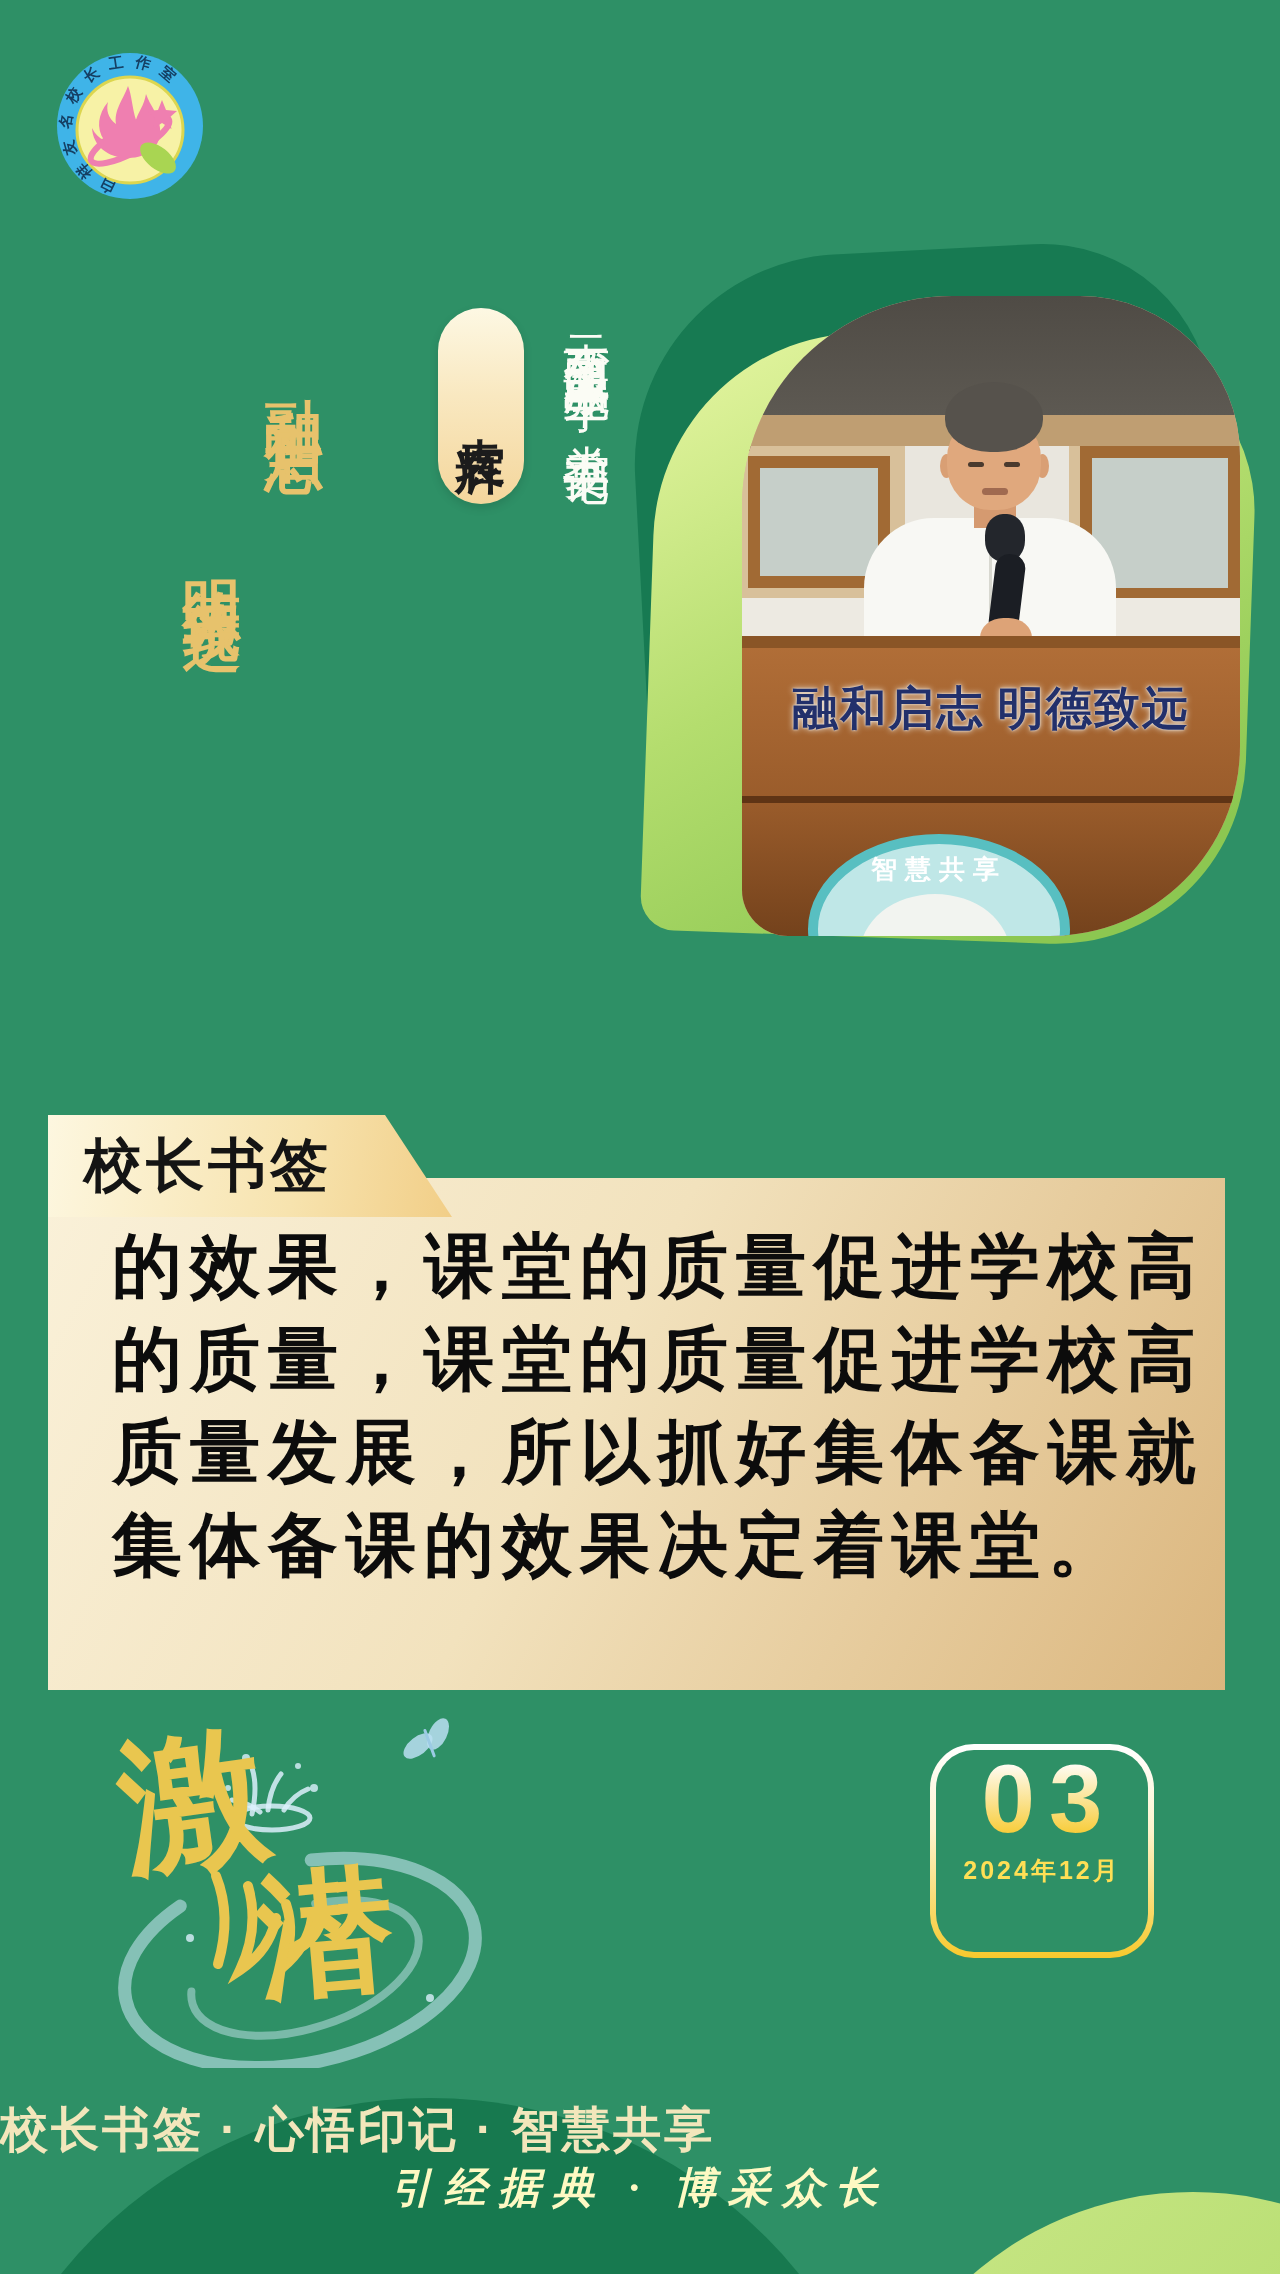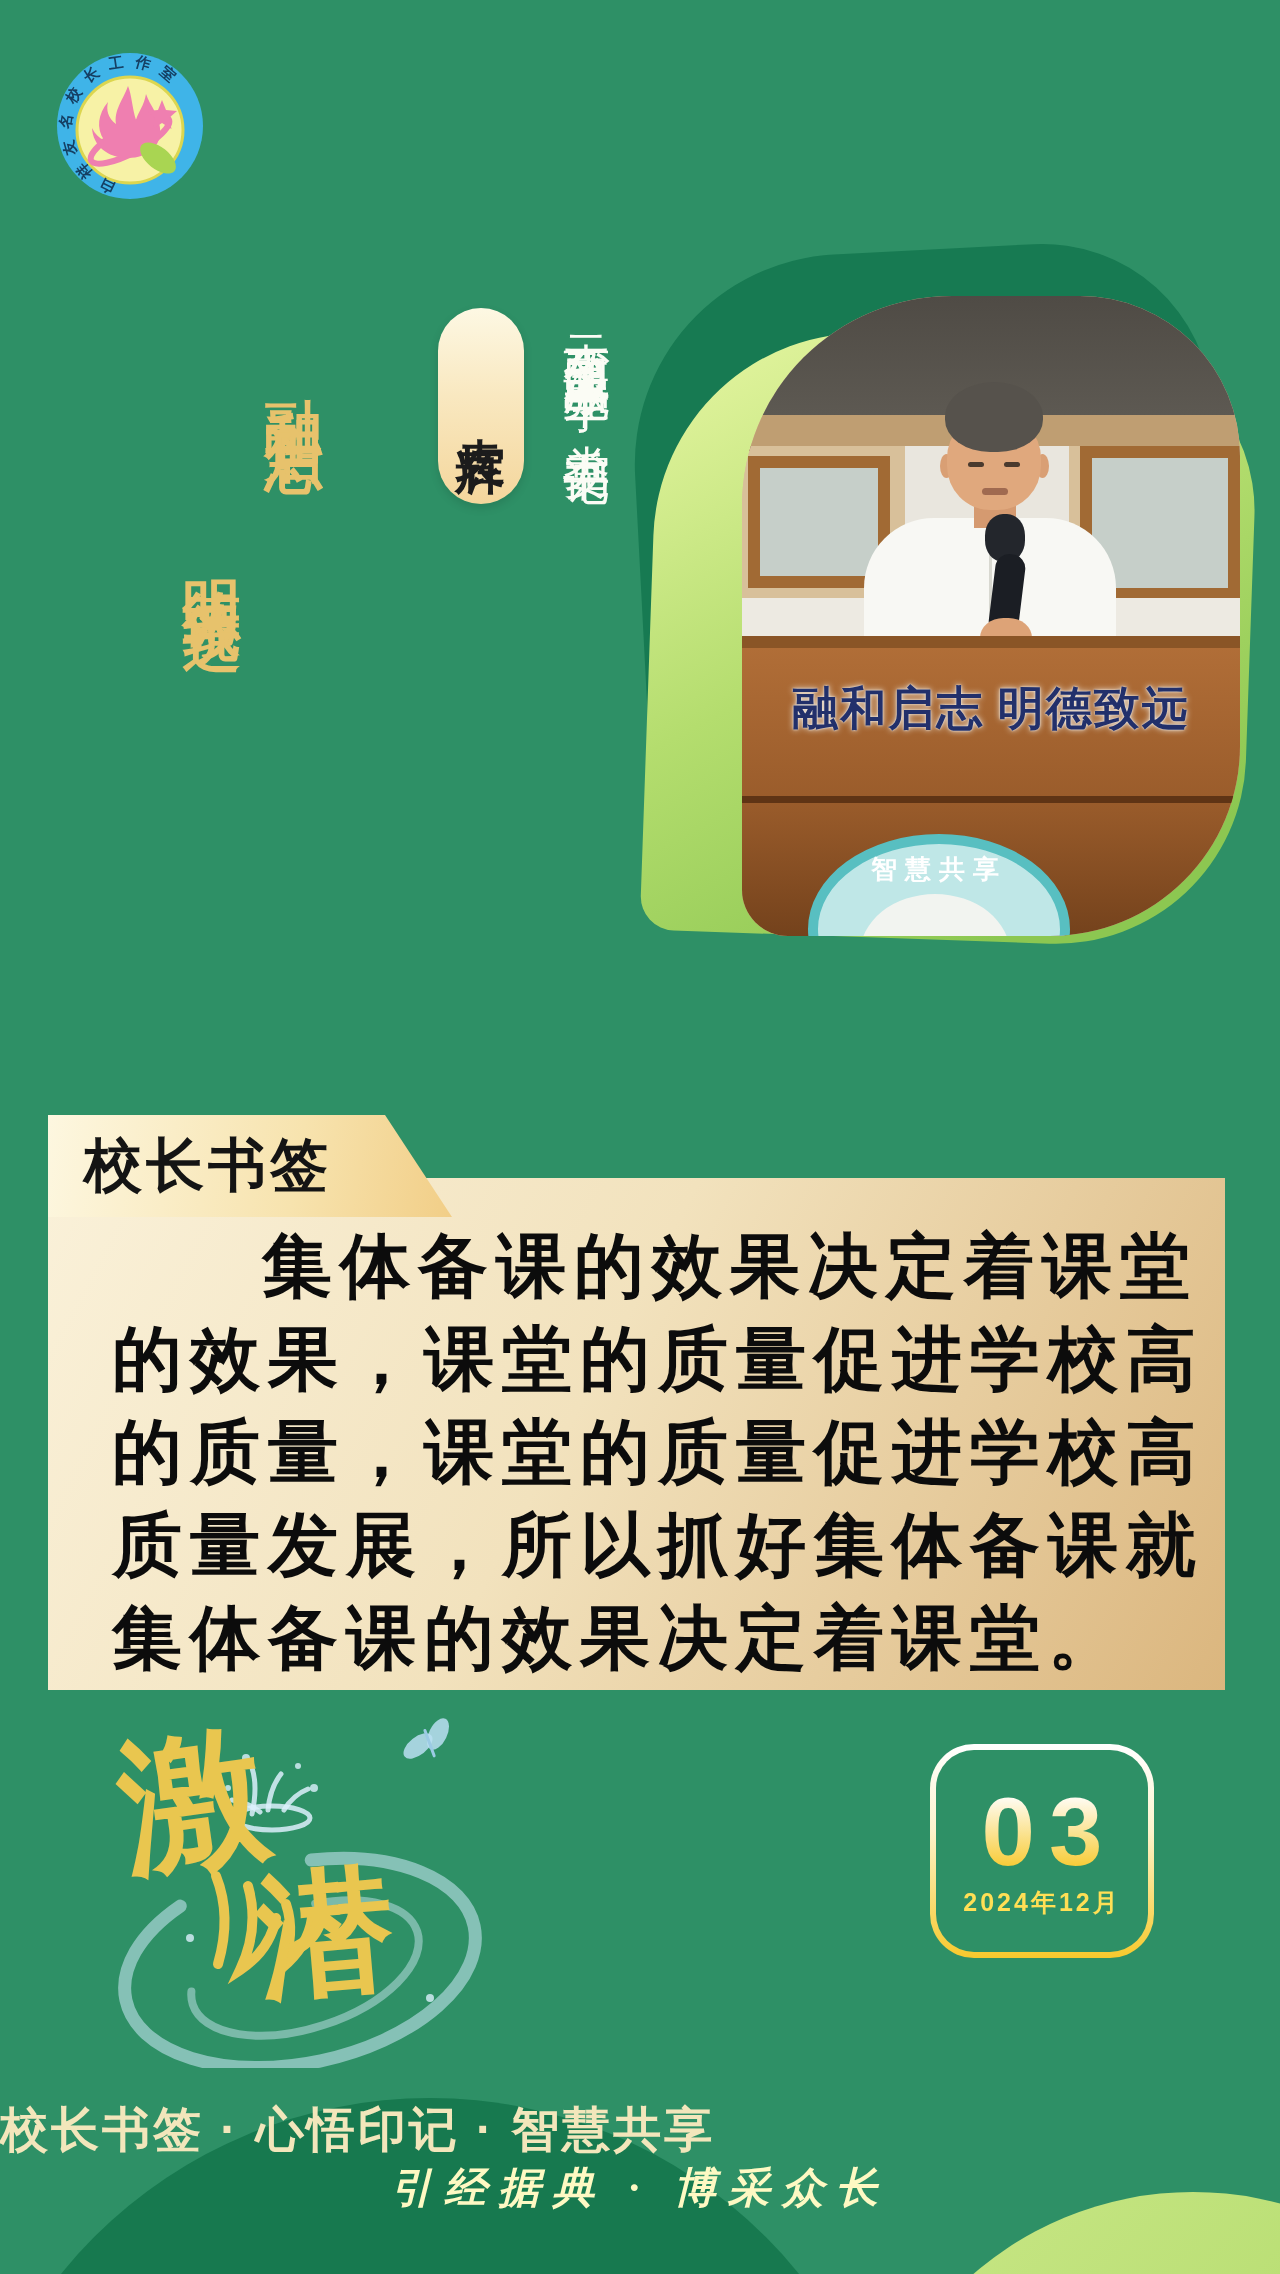--- a/index.html
+++ b/index.html
@@ -95,21 +95,21 @@
   .art-char{position:absolute;color:#e9c64f;font-family:"Liberation Serif","DejaVu Serif",serif;
         font-weight:800;line-height:1;}
   .art-char-top{left:20px;top:10px;font-size:148px;transform:rotate(-8deg);}
   .art-char-bottom{left:158px;top:148px;font-size:136px;transform:rotate(-5deg);}
 
   
   .calendar{left:930px;top:1744px;width:224px;height:214px;z-index:5;}
   .cal-border{width:100%;height:100%;border-radius:44px;box-sizing:border-box;padding:6px;
         background:linear-gradient(180deg,#ffffff 0%,#fdf3cd 40%,#f7c92d 100%);}
   .cal-inner{width:100%;height:100%;border-radius:38px;background:#2e9066;box-sizing:border-box;
-        display:flex;flex-direction:column;align-items:center;justify-content:center;}
+        display:flex;flex-direction:column;align-items:center;justify-content:flex-start;}
   .cal-num{font-size:96px;font-weight:800;letter-spacing:14px;text-indent:14px;color:#ffd94e;
         line-height:1.02;}
   @supports ((-webkit-background-clip:text) or (background-clip:text)){
     .cal-num{background:linear-gradient(180deg,#ffffff 10%,#f7c92d 90%);
         -webkit-background-clip:text;background-clip:text;color:transparent;}
   }
   .cal-date{font-size:25px;font-weight:700;color:#ffdf55;letter-spacing:3px;margin-top:6px;}
 
   
   .slogan{left:0;top:2098px;width:1280px;text-align:left;font-size:48px;font-weight:700;
@@ -187,21 +187,20 @@
       <div class="abs ph-badge-inner"></div>
       <div class="abs ph-badge-text">智慧共享</div>
     </div>
   </div>
 
   <div class="abs ribbon">
     <span>校长书签</span>
   </div>
 
   <div class="abs quote-panel">
-    <div class="quote-line first">集体备课的效果决定着课堂</div>
     <div class="quote-line">的效果，课堂的质量促进学校高</div>
     <div class="quote-line">的质量，课堂的质量促进学校高</div>
     <div class="quote-line">质量发展，所以抓好集体备课就</div>
     <div class="quote-line">集体备课的效果决定着课堂。</div>
   </div>
 
   <div class="abs artwork">
     <svg width="400" height="350" viewBox="0 0 400 350">
       <ellipse cx="200" cy="245" rx="178" ry="100" transform="rotate(-12 200 245)" fill="none" stroke="rgba(205,233,248,0.55)" stroke-width="13" stroke-dasharray="560 140" stroke-linecap="round"></ellipse>
       <ellipse cx="205" cy="250" rx="118" ry="60" transform="rotate(-18 205 250)" fill="none" stroke="rgba(215,238,250,0.45)" stroke-width="8" stroke-dasharray="300 160" stroke-linecap="round"></ellipse>

